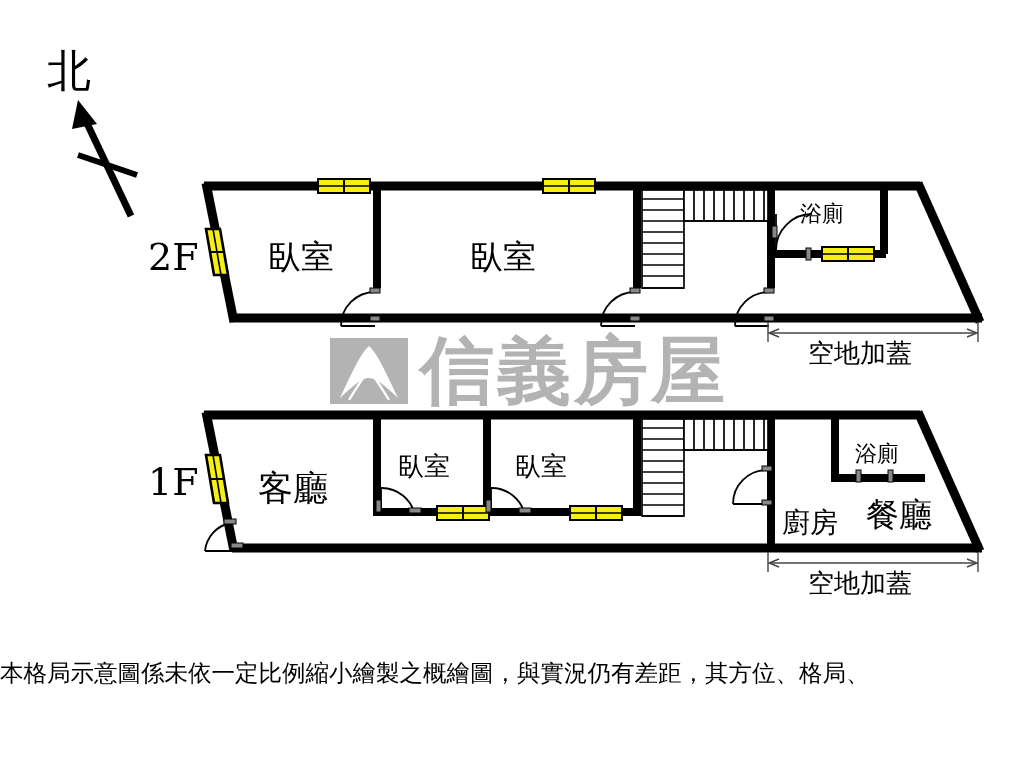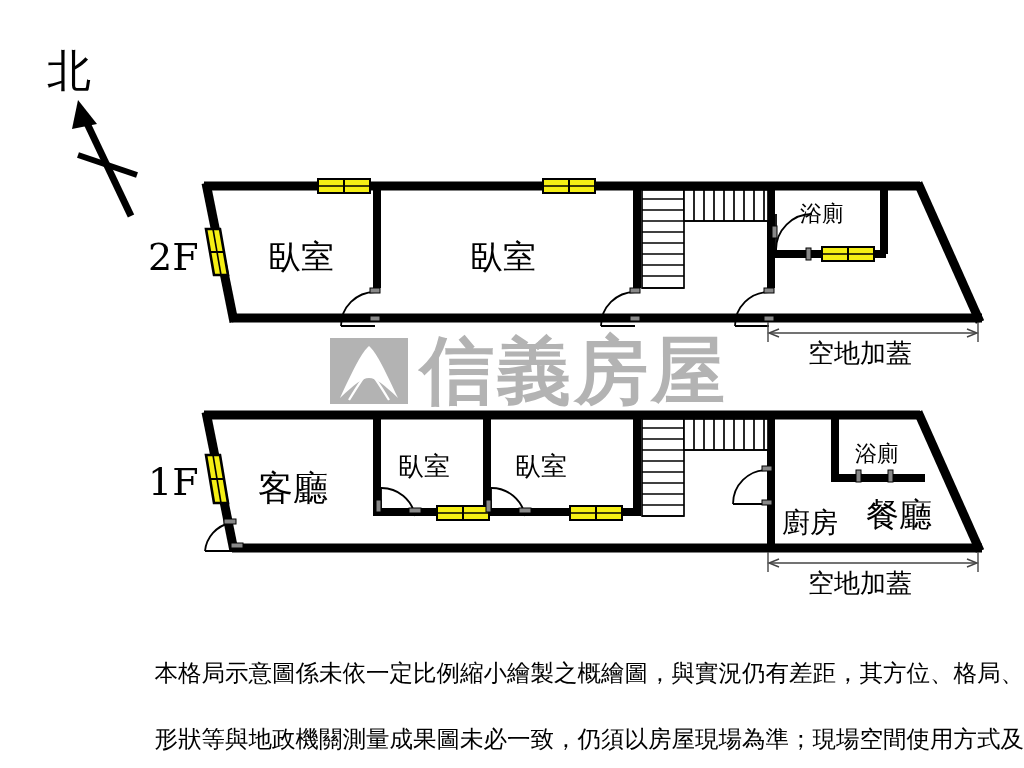--- a/index.html
+++ b/index.html
@@ -17,21 +17,21 @@
     left:0px;
     top:624px;
     width:1024px;
     font-family:"DejaVu Serif","Liberation Serif",serif;
     font-size:23.5px;
     line-height:33px;
     color:#000;
     letter-spacing:0px;
     white-space:pre-line;
   }
-  .disclaimer div{white-space:nowrap;text-align:right;}
+  .disclaimer div{white-space:nowrap;}
 </style>
 </head>
 <body>
 
 <div id="stage">
 
   <svg id="plan" viewBox="0 0 1024 768">
     <defs>
       <g id="win-h">
         <rect x="0" y="0" width="52" height="14" fill="#f5ef14" stroke="#000" stroke-width="2"></rect>
@@ -259,17 +259,16 @@
         <line x1="770" y1="563" x2="976" y2="563"></line>
         <polyline points="779,559 769,563 779,567"></polyline>
         <polyline points="967,559 977,563 967,567"></polyline>
       </g>
       <text x="808" y="592" font-family="'DejaVu Serif','Liberation Serif',serif" font-size="26" fill="#000">空地加蓋</text>
     </g>
   </svg>
 
   <div class="disclaimer">
     <div>本格局示意圖係未依一定比例縮小繪製之概繪圖，與實況仍有差距，其方位、格局、</div>
-    <div>形狀等與地政機關測量成果圖未必一致，仍須以房屋現場為準；現場空間使用方式及</div>
     
   </div>
 
 </div>
 
 </body></html>

